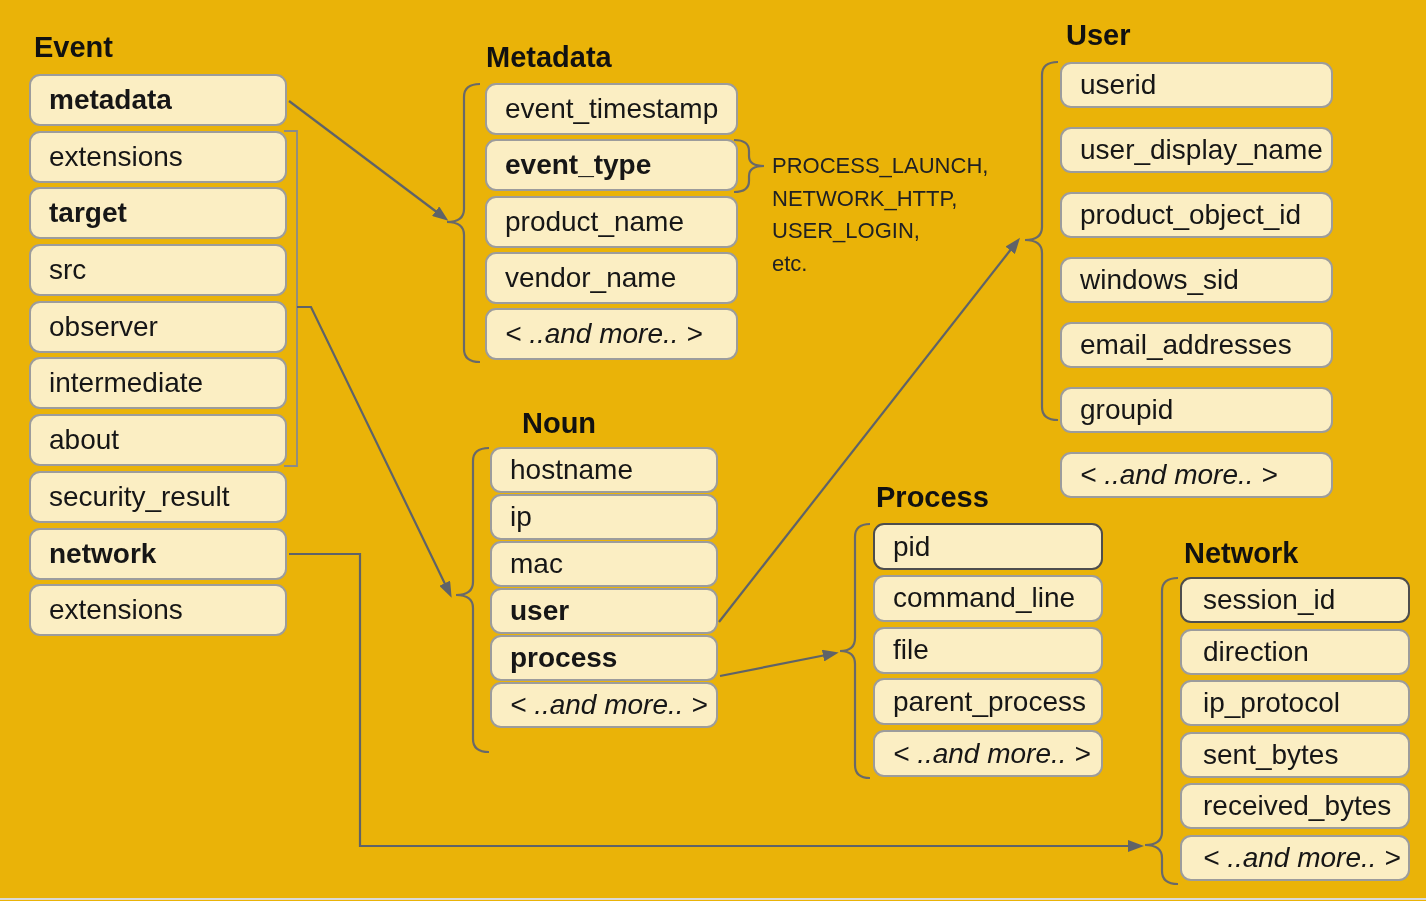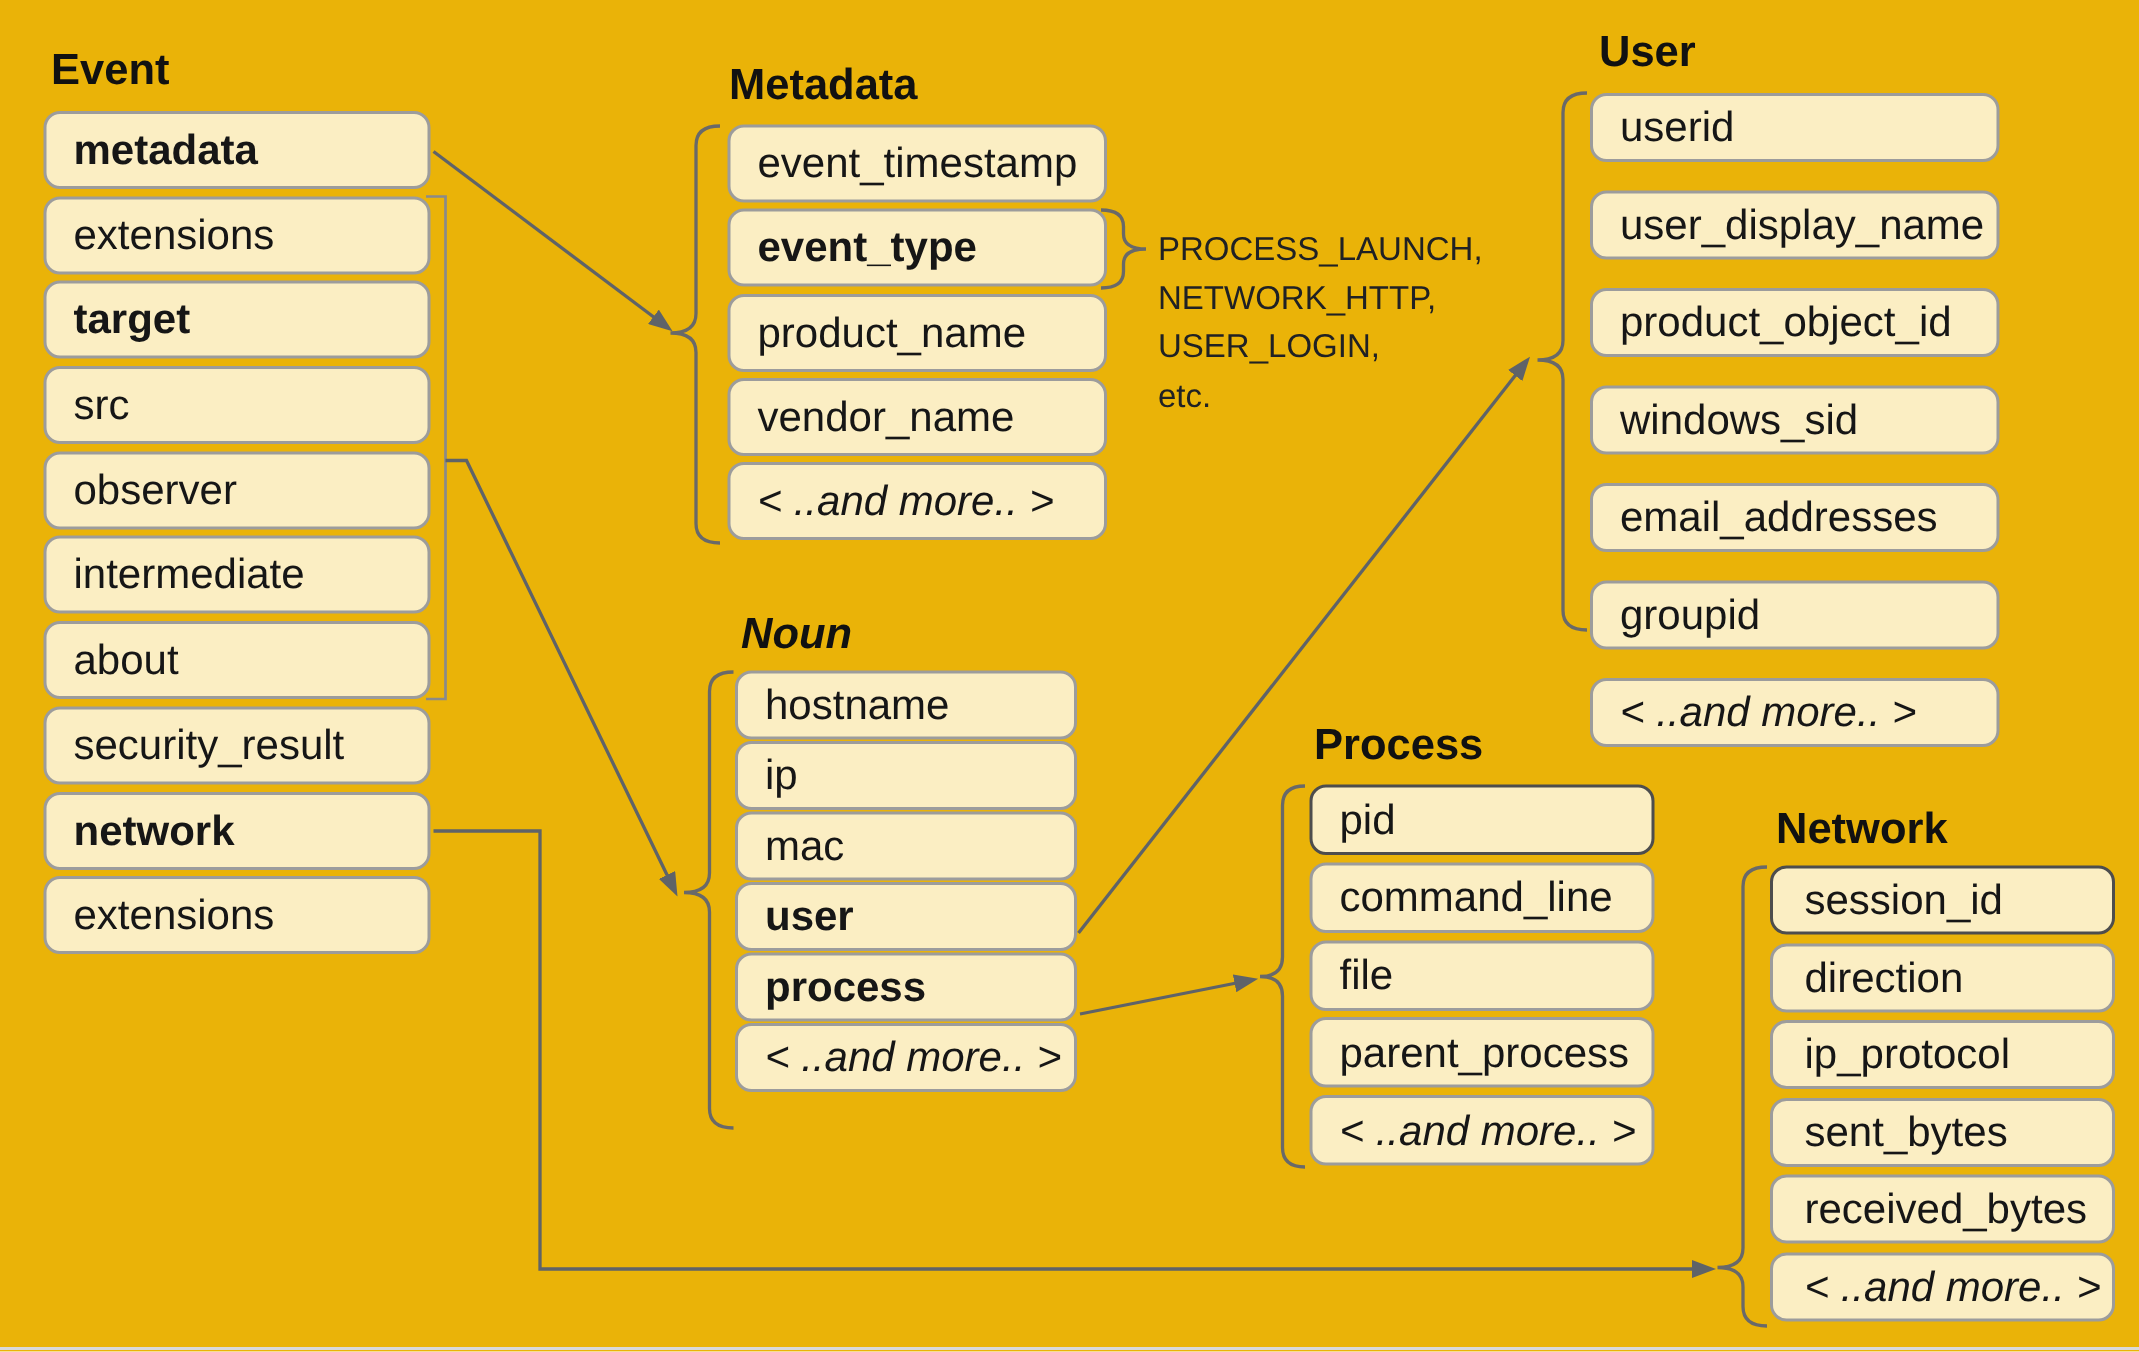--- a/index.html
+++ b/index.html
@@ -85,21 +85,21 @@
     <div class="box more">&lt; ..and more.. &gt;</div>
   </div>
 
   <div class="annotation" style="left:772px;top:150px;">
     <div>PROCESS_LAUNCH,</div>
     <div>NETWORK_HTTP,</div>
     <div>USER_LOGIN,</div>
     <div>etc.</div>
   </div>
 
-  <h2 class="title" style="left:494px;top:406px;font-style:italic;">Noun</h2>
+  <h2 class="title" style="left:522px;top:406px;">Noun</h2>
   <div class="col col-noun" style="left:490px;top:447px;width:228px;gap:1px;">
     <div class="box">hostname</div>
     <div class="box">ip</div>
     <div class="box">mac</div>
     <div class="box bold">user</div>
     <div class="box bold">process</div>
     <div class="box more">&lt; ..and more.. &gt;</div>
   </div>
 
   <h2 class="title" style="left:876px;top:480px;">Process</h2>

